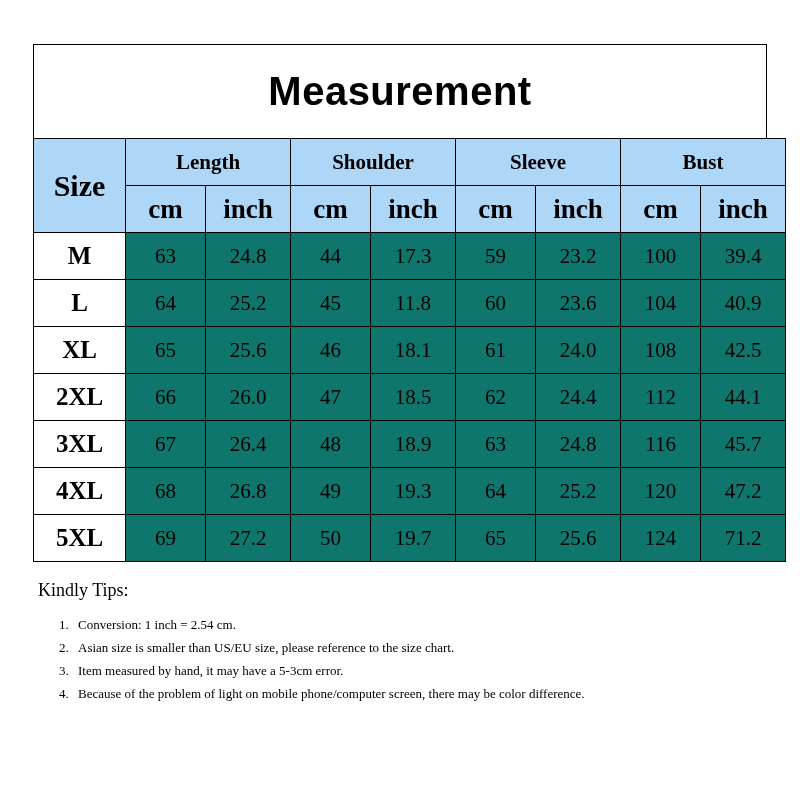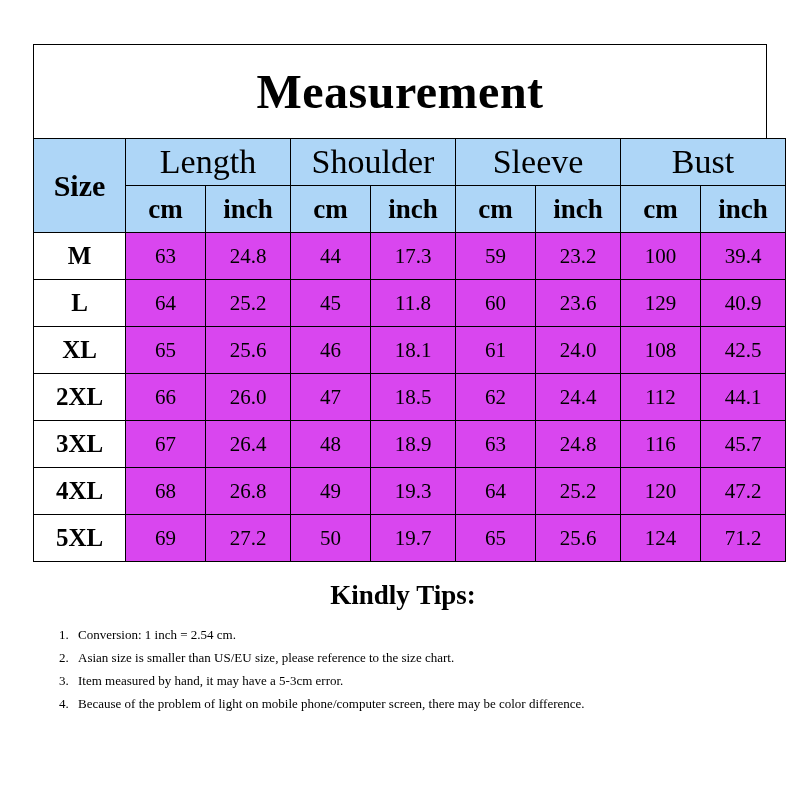--- a/index.html
+++ b/index.html
@@ -28,84 +28,83 @@
     height: 94px;
     border: 1px solid #000;
     border-bottom: none;
     box-sizing: border-box;
     display: flex;
     align-items: center;
     justify-content: center;
     background: #fff;
   }
   .title-text {
-    font-size: 48px;
+    font-size: 40px;
     font-weight: bold;
     letter-spacing: 0.5px;
-    font-family: Liberation Serif, serif;
+    font-family: Liberation Sans, sans-serif;
   }
   table.size-table {
     position: absolute;
     left: 33px;
     top: 138px;
     width: 734px;
     border-collapse: collapse;
     table-layout: fixed;
   }
   table.size-table td, table.size-table th {
     border: 1px solid #000;
     text-align: center;
     font-family: "Liberation Serif", serif;
     padding: 0;
   }
   .hdr-blue {
     background: #aed6f7;
   }
   .group-head {
     height: 46px;
-    font-size: 34px;
-    font-weight: normal;
+    font-size: 21px;
+    font-weight: bold;
   }
   .unit-head {
     height: 46px;
     font-size: 27px;
     font-weight: bold;
   }
   .size-head {
     font-size: 30px;
     font-weight: bold;
   }
   td.size-cell {
     font-size: 25px;
     font-weight: bold;
     height: 46px;
     background: #fff;
   }
   td.val {
     font-size: 21px;
     height: 46px;
-    background: #d946ef;
+    background: #0f766e;
     font-weight: normal;
   }
   .col-size { width: 92px; }
   .col-num  { width: 80px; }
   .col-num2 { width: 85px; }
 
   .tips {
     position: absolute;
     left: 38px;
     top: 580px;
     width: 730px;
   }
   .tips-title {
-    font-size: 27px;
-    font-weight: bold;
+    font-size: 18px;
+    font-weight: normal;
     margin-bottom: 12px;
     font-family: "Liberation Serif", serif;
-    text-align: center;
   }
   ol.tips-list {
     margin: 0;
     padding-left: 34px;
     font-size: 13px;
     line-height: 1.78;
     font-family: "Liberation Serif", serif;
   }
   ol.tips-list li {
     padding-left: 6px;
@@ -164,21 +163,21 @@
         <td class="val">39.4</td>
       </tr>
       <tr>
         <td class="size-cell">L</td>
         <td class="val">64</td>
         <td class="val">25.2</td>
         <td class="val">45</td>
         <td class="val">11.8</td>
         <td class="val">60</td>
         <td class="val">23.6</td>
-        <td class="val">129</td>
+        <td class="val">104</td>
         <td class="val">40.9</td>
       </tr>
       <tr>
         <td class="size-cell">XL</td>
         <td class="val">65</td>
         <td class="val">25.6</td>
         <td class="val">46</td>
         <td class="val">18.1</td>
         <td class="val">61</td>
         <td class="val">24.0</td>

